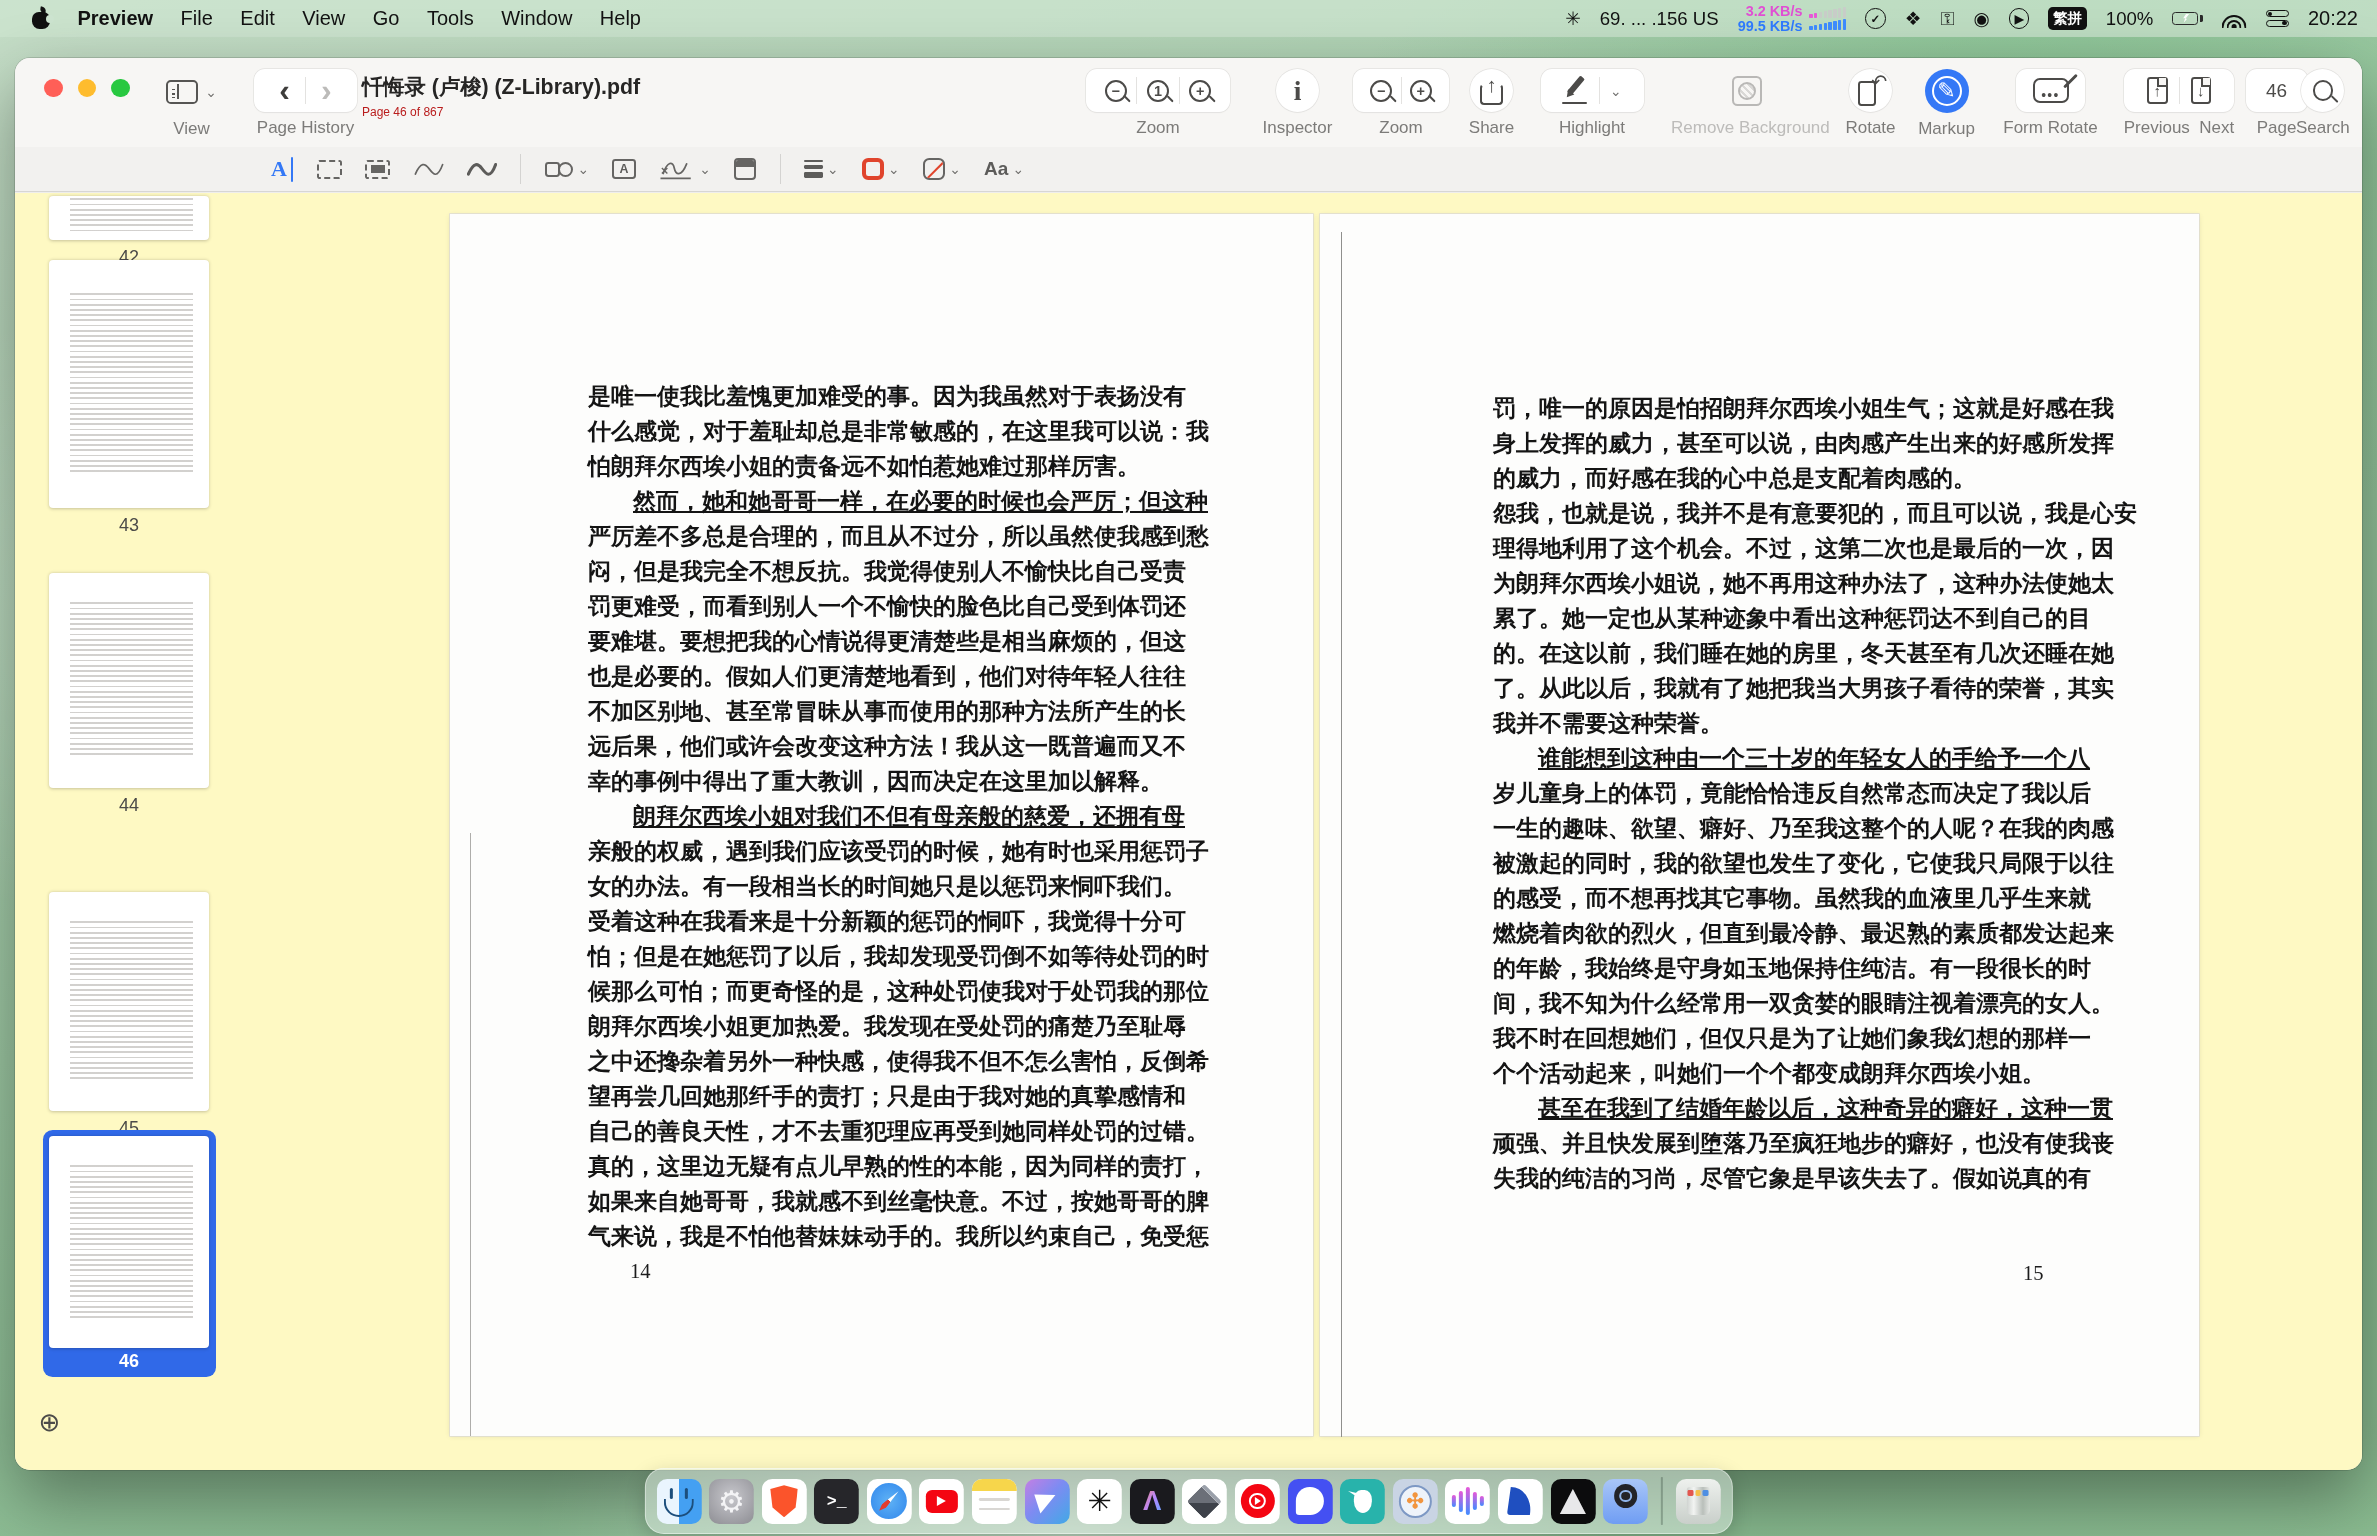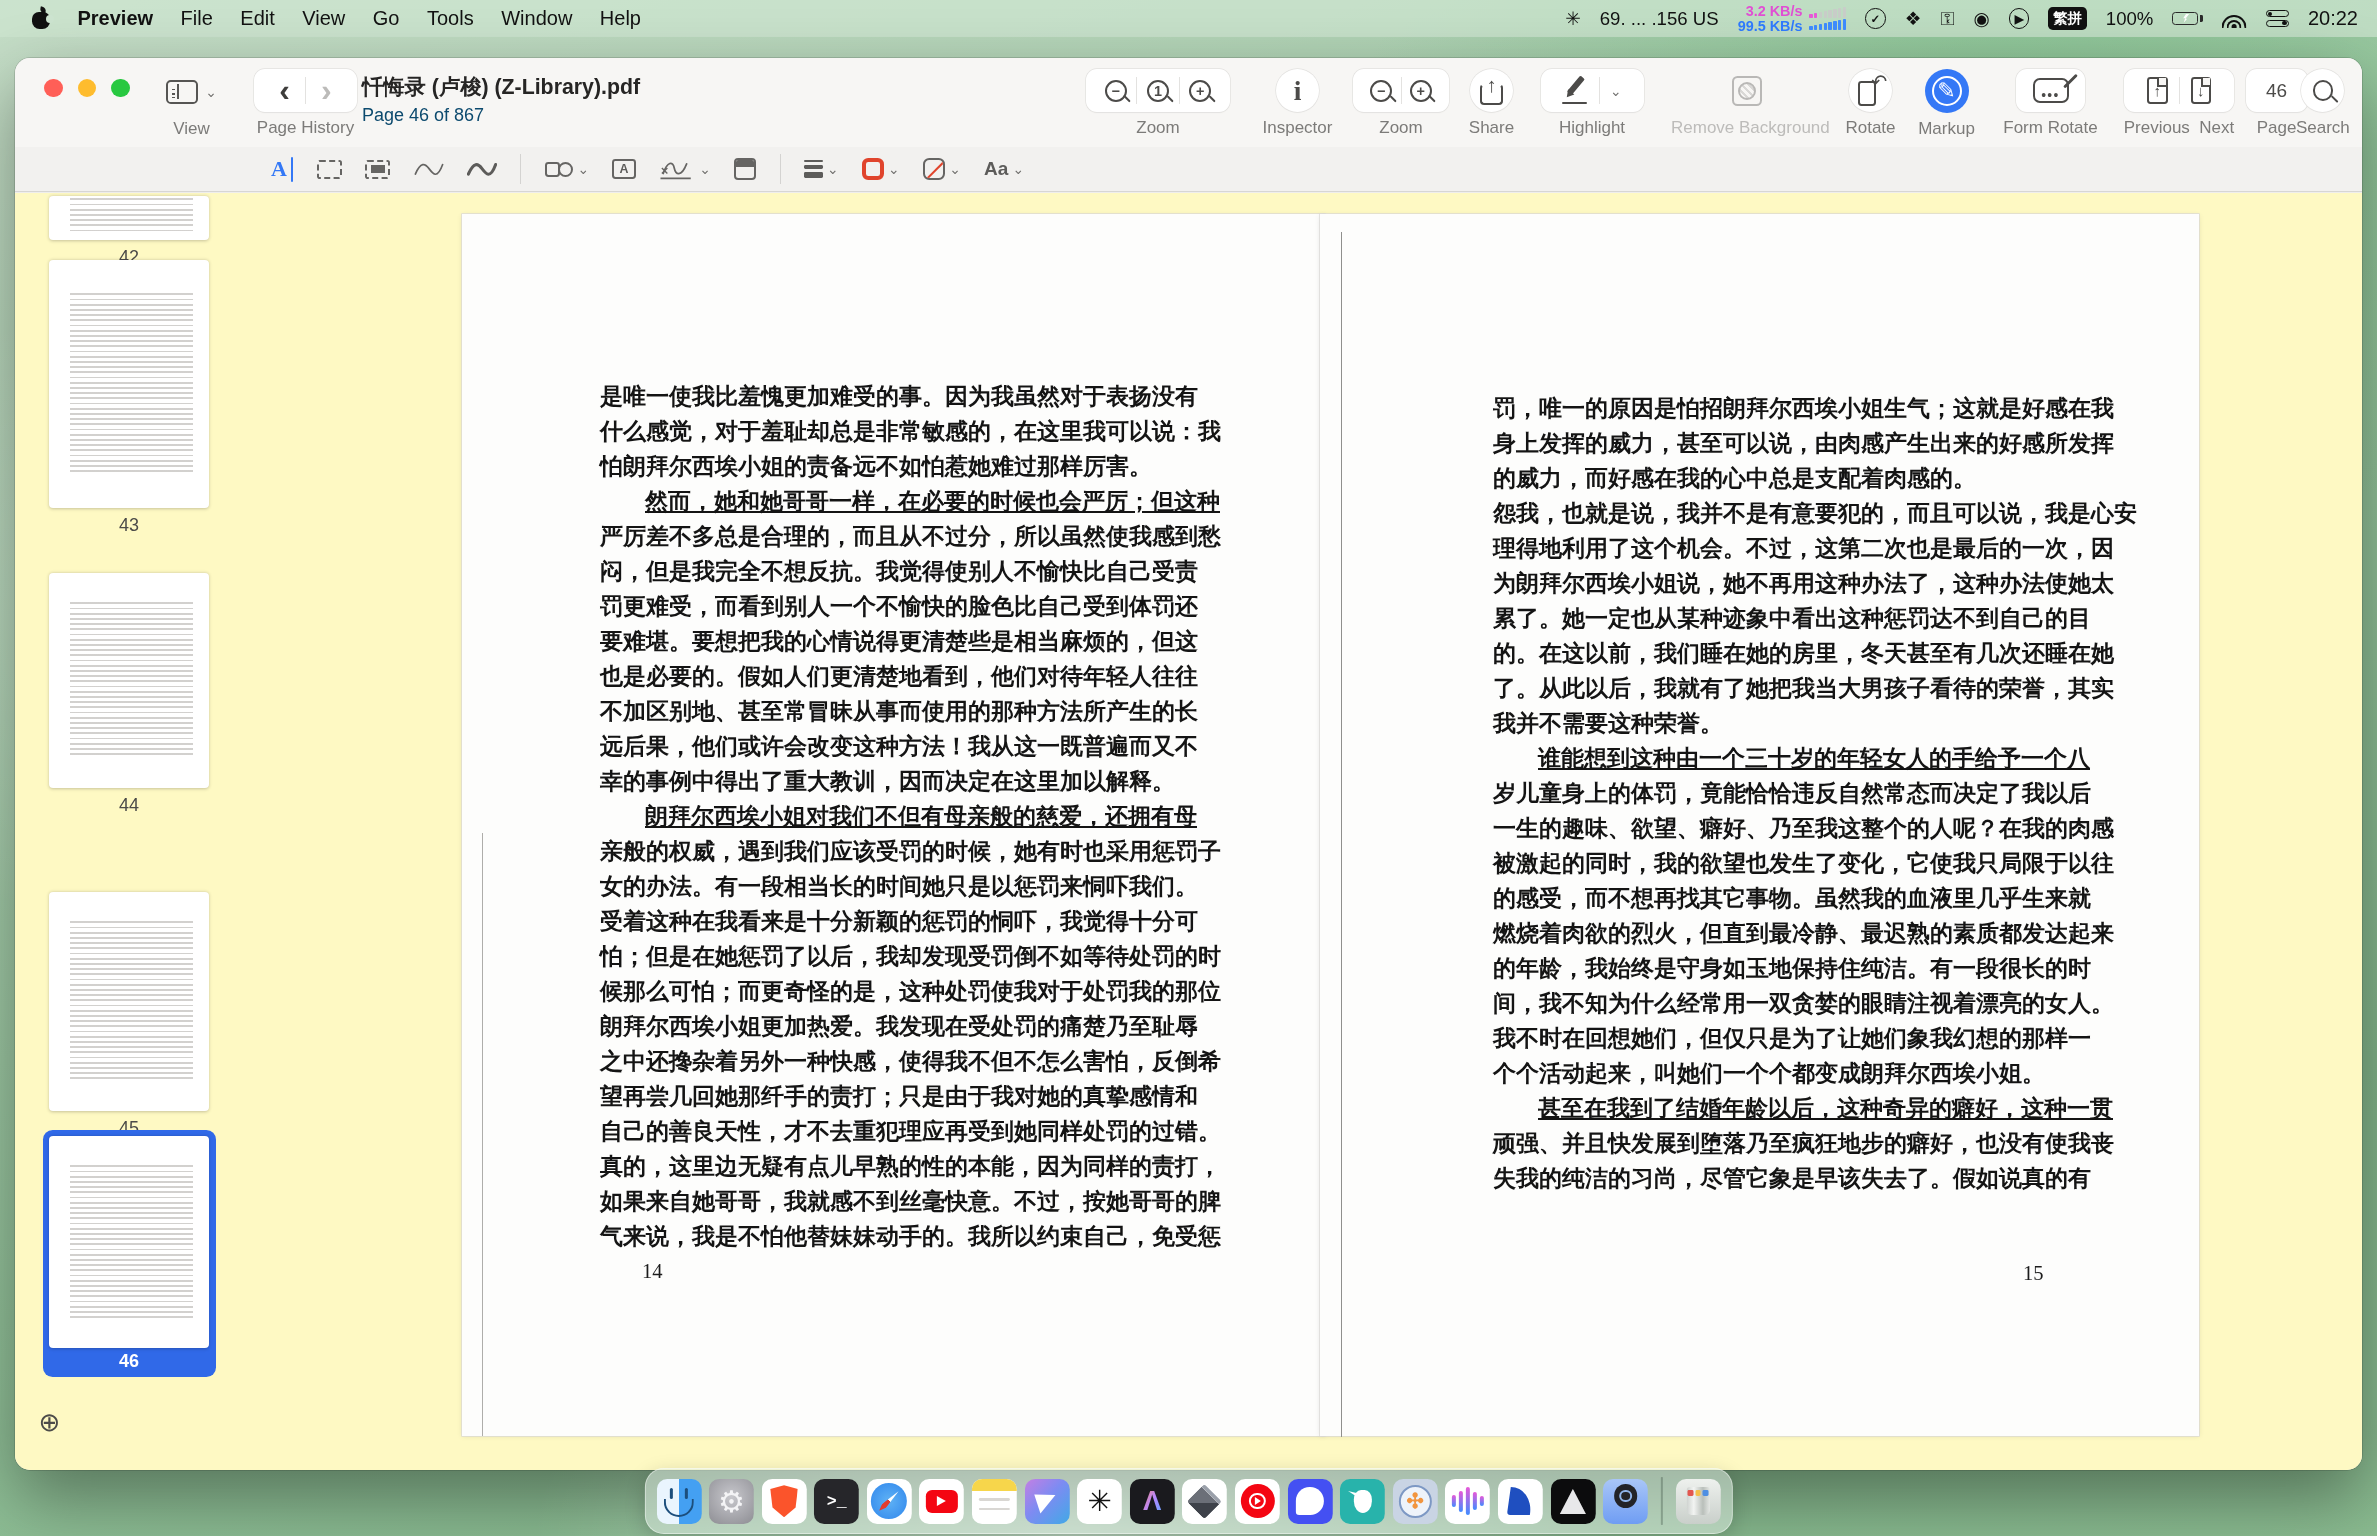--- a/index.html
+++ b/index.html
@@ -99,21 +99,21 @@
   .search-ic { width:20.6px; height:20.6px; border:2.4px solid #4c4b49; border-radius:50%; position:relative; }
   .search-ic::after { content:""; position:absolute; width:9px; height:2.4px; background:#4c4b49; right:-7.6px; bottom:-1.4px; transform:rotate(45deg); border-radius:1.4px; }
   .view-ic { width:32px; height:23.4px; border:2.1px solid #56555�; border:2.1px solid #565553; border-radius:4.8px; position:relative; }
   .view-ic .pane { position:absolute; left:2.1px; top:2.1px; bottom:2.1px; width:8.3px; border-right:2.1px solid #565553;
     background:repeating-linear-gradient(#565553 0 1.7px,transparent 1.7px 4.1px); background-clip:content-box; padding:1.4px; }
   .hist-pill { display:flex; align-items:center; }
   .hist-ch { font-size:32px; line-height:27.5px; padding:0 15px; color:#3e3d3b; font-weight:600; }
   .hist-ch.dim { color:#bcbbb9; }
   .title-block { position:absolute; left:347px; top:13.8px; }
   .title-block .t { font-size:21.3px; font-weight:700; color:#262524; }
-  .title-block .s { font-size:18px; color:#0c4a6e; margin-top:4.1px; }
+  .title-block .s { font-size:12px; color:#b91c1c; margin-top:4.1px; }
 
   
   .markupbar { position:absolute; left:0; top:89px; width:100%; height:45px; background:#f2f1ef;
     border-bottom:1px solid #d7d6d4; display:flex; align-items:center; gap:23.4px; padding-left:256px; }
   .mk { height:32px; display:flex; align-items:center; gap:4.1px; color:#5d5c5a; }
   .mk-sep { width:1px; height:30px; background:#d4d3d1; }
   .ts-A { font-size:22px; font-weight:700; color:#3478f6; font-family:"Liberation Serif",serif; }
   .ts-bar { width:2.4px; height:25px; background:#3478f6; border-radius:1.4px; }
   .dash-rect { width:25px; height:19px; border:2.1px dashed #666563; border-radius:2.8px; }
   .dash-rect.fill { display:flex; align-items:center; justify-content:center; }
@@ -140,21 +140,21 @@
     background:repeating-linear-gradient(#fff 0 3.4px, #c7c5c2 3.4px 5.2px); opacity:0.8; }
   .thumb.partial .scan { top:-60%; }
   .thumb .tlabel { margin-top:6.9px; font-size:18px; color:#4c4b49; }
   .thumb.selected { background:#3069e8; border-radius:9.6px; padding:6.2px 6.2px 1.4px 6.2px; left:27.5px; width:173px; }
   .thumb.selected .tlabel { color:#fff; font-weight:700; margin-top:2.8px; padding-bottom:4.1px; }
   .add-page { position:absolute; left:23.4px; bottom:32px; font-size:26px; color:#4c4b49; }
 
   .pages { position:absolute; left:435px; top:21.3px; }
   .pdf-page { position:absolute; top:0; height:1222px; background:#fdfdfc;
     box-shadow:0 0 0 0.7px #dbd9d6, 0 1.4px 5.5px rgba(0,0,0,0.10); }
-  .pdf-page.left { left:12px; width:863px; }
+  .pdf-page.left { left:0; width:863px; }
   .pdf-page.right { left:870px; width:879px; }
   .spine-line { position:absolute; left:20.6px; top:18px; width:1.4px; height:1205px; background:#8f8f8d; }
   .gutter-line { position:absolute; left:20px; top:619px; width:1.4px; height:603px; background:#aeadaa; }
   .page-text { position:absolute; font-family:"Liberation Serif", serif; color:#141414; font-weight:600; }
   .page-text .line { height:35px; line-height:35px; font-size:23px; text-align:justify; text-align-last:justify; white-space:nowrap; }
   .page-text .line.end { text-align-last:left; }
   .page-text .line.indent { text-indent:45px;text-decoration:underline; }
   .pt-left { left:138px; top:165px; width:581px; }
   .pt-right { left:173px; top:177px; width:582px; }
   .folio { position:absolute; font-family:"Liberation Serif", serif; font-size:20.6px; color:#1c1c1c; }

